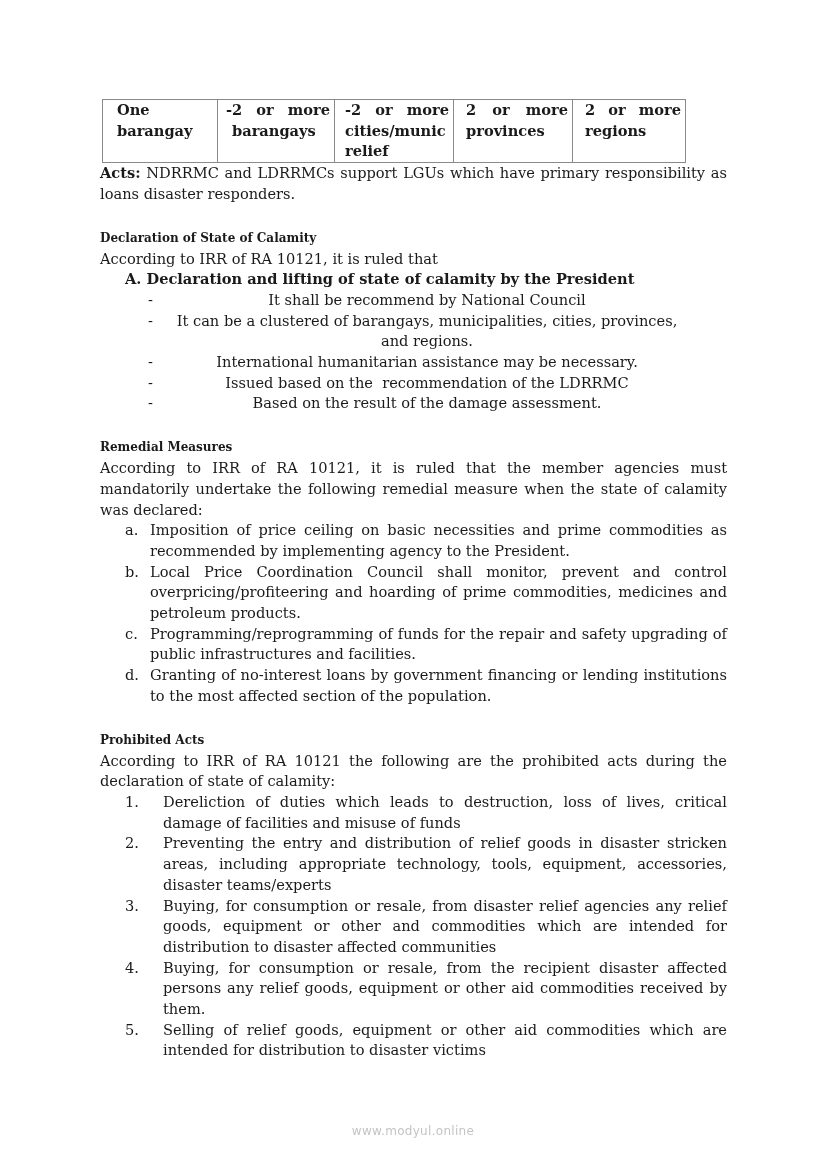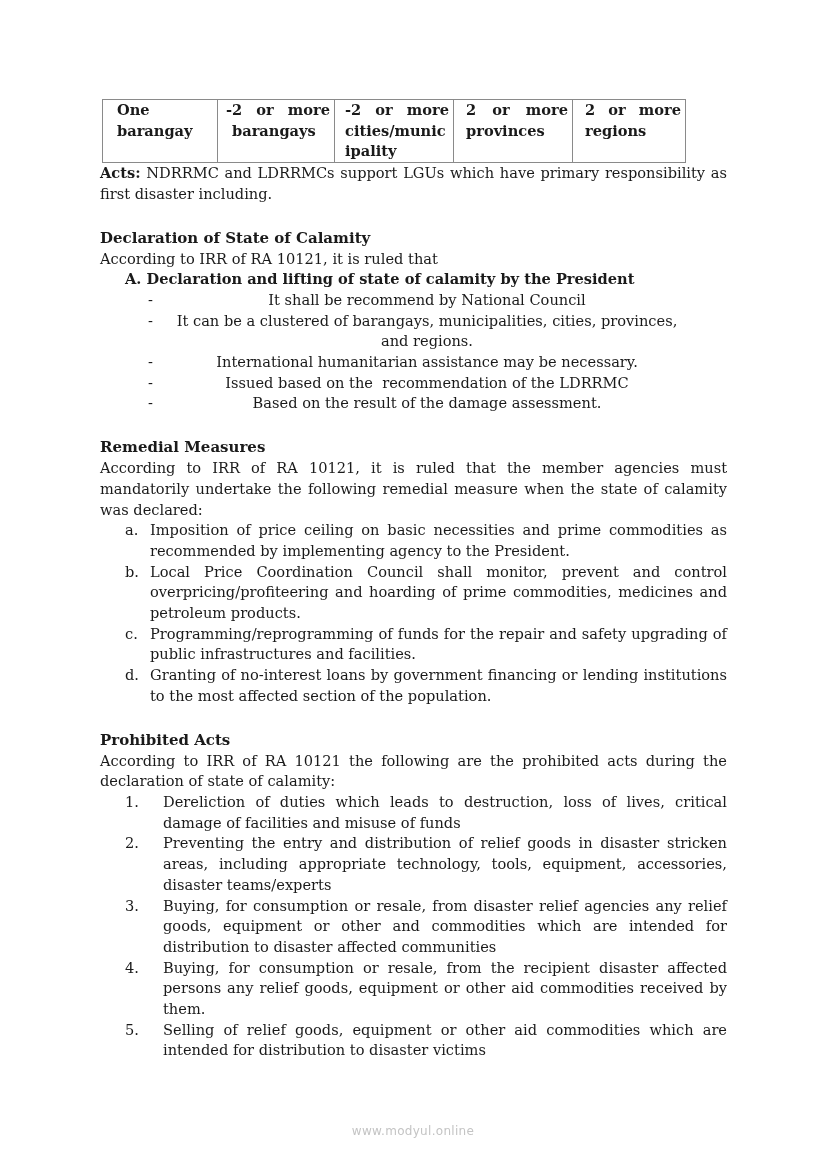--- a/index.html
+++ b/index.html
@@ -7,21 +7,21 @@
          font-family: "DejaVu Serif", "Liberation Serif", serif; color: #1a1a1a; }
   .page { position: absolute; left: 100px; top: 99px; width: 627px; }
   .t { font-size: 14.6px; line-height: 20.7px; }
   table.levels { border-collapse: collapse; width: 553px; margin-left: 2px; table-layout: fixed; }
   table.levels td { border: 1px solid #8a8a8a; vertical-align: top; padding: 0 4px 0 14px;
                     font-weight: bold; font-size: 14.6px; line-height: 20.7px; height: 62px;
                     font-family: "DejaVu Serif", serif; }
   table.levels td.j { text-align: justify; text-align-last: justify; }
   .note { text-align: justify; margin: 0; }
   .note b { font-weight: bold; }
-  h2 { font-family: "DejaVu Serif", serif; font-weight: bold; font-size: 15px; line-height: 22px;
+  h2 { font-family: "DejaVu Serif", serif; font-weight: bold; font-size: 12px; line-height: 22px;
        margin: 0; }
   p { margin: 0; }
   .just { text-align: justify; }
   .sub-h { font-weight: bold; padding-left: 25px; }
   .dash-item { display: flex; padding-left: 48px; }
   .dash-item .m { width: 27px; flex: none; }
   .dash-item .x { flex: 1; padding-right: 48px; text-align: center; }
   .alpha-item { display: flex; padding-left: 25px; }
   .alpha-item .m { width: 25px; flex: none; }
   .alpha-item .x { flex: 1; text-align: justify; }
@@ -40,35 +40,35 @@
     <tbody>
         <tr>
       <td style="width:96px">One<br>barangay</td>
       <td class="j" style="width:104px; padding-left:8px;">
             <span style="display:block;text-align:justify;text-align-last:justify">-2 or more</span>
             <span style="display:block;text-align:left;text-align-last:left;padding-left:6px">barangays</span>
           </td>
       <td style="width:104px; padding-left:10px;">
             <span style="display:block;text-align:justify;text-align-last:justify">-2 or more</span>
             <span style="display:block">cities/munic</span>
-            <span style="display:block">ipality</span>
+            <span style="display:block">relief</span>
           </td>
       <td style="width:102px; padding-left:12px;">
             <span style="display:block;text-align:justify;text-align-last:justify">2 or more</span>
             <span style="display:block">provinces</span>
           </td>
       <td style="width:96px; padding-left:12px;">
             <span style="display:block;text-align:justify;text-align-last:justify">2 or more</span>
             <span style="display:block">regions</span>
           </td>
     </tr>
   </tbody>
     </table>
 
-  <p class="t note"><b>Acts:</b><span> NDRRMC and LDRRMCs support LGUs which have primary responsibility as first disaster including.</span></p>
+  <p class="t note"><b>Acts:</b><span> NDRRMC and LDRRMCs support LGUs which have primary responsibility as loans disaster responders.</span></p>
 
   <div style="height:22px"></div>
   <h2>Declaration of State of Calamity</h2>
   <p class="t">According to IRR of RA 10121, it is ruled that</p>
   <p class="t sub-h">A. Declaration and lifting of state of calamity by the President</p>
   <div class="t dash-item">
       <span class="m">-</span>
       <span class="x">It shall be recommend by National Council</span>
     </div>
   <div class="t dash-item">

